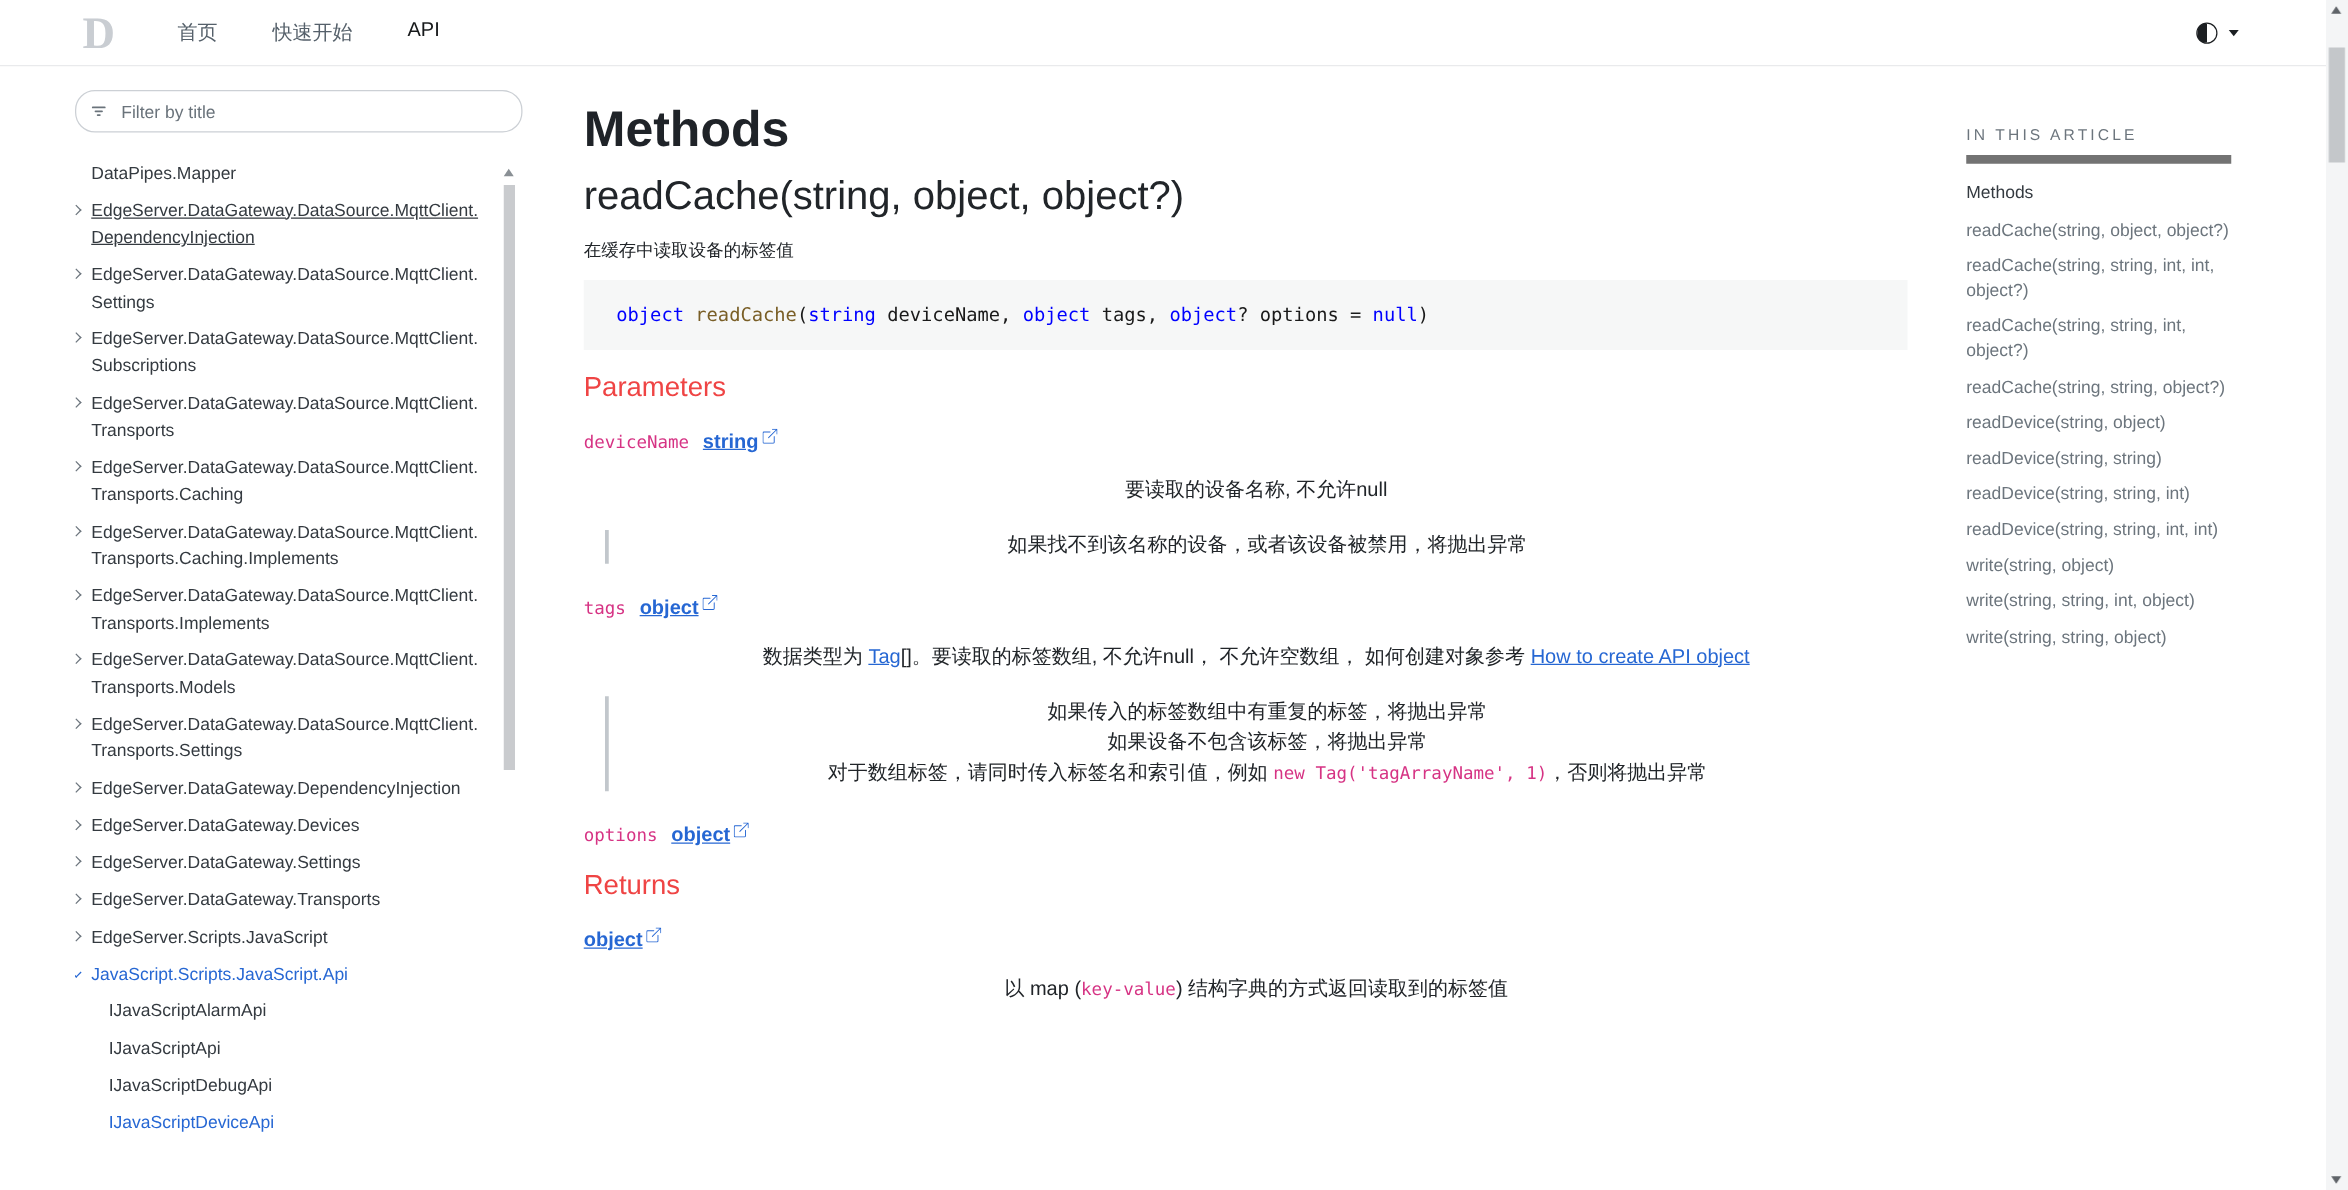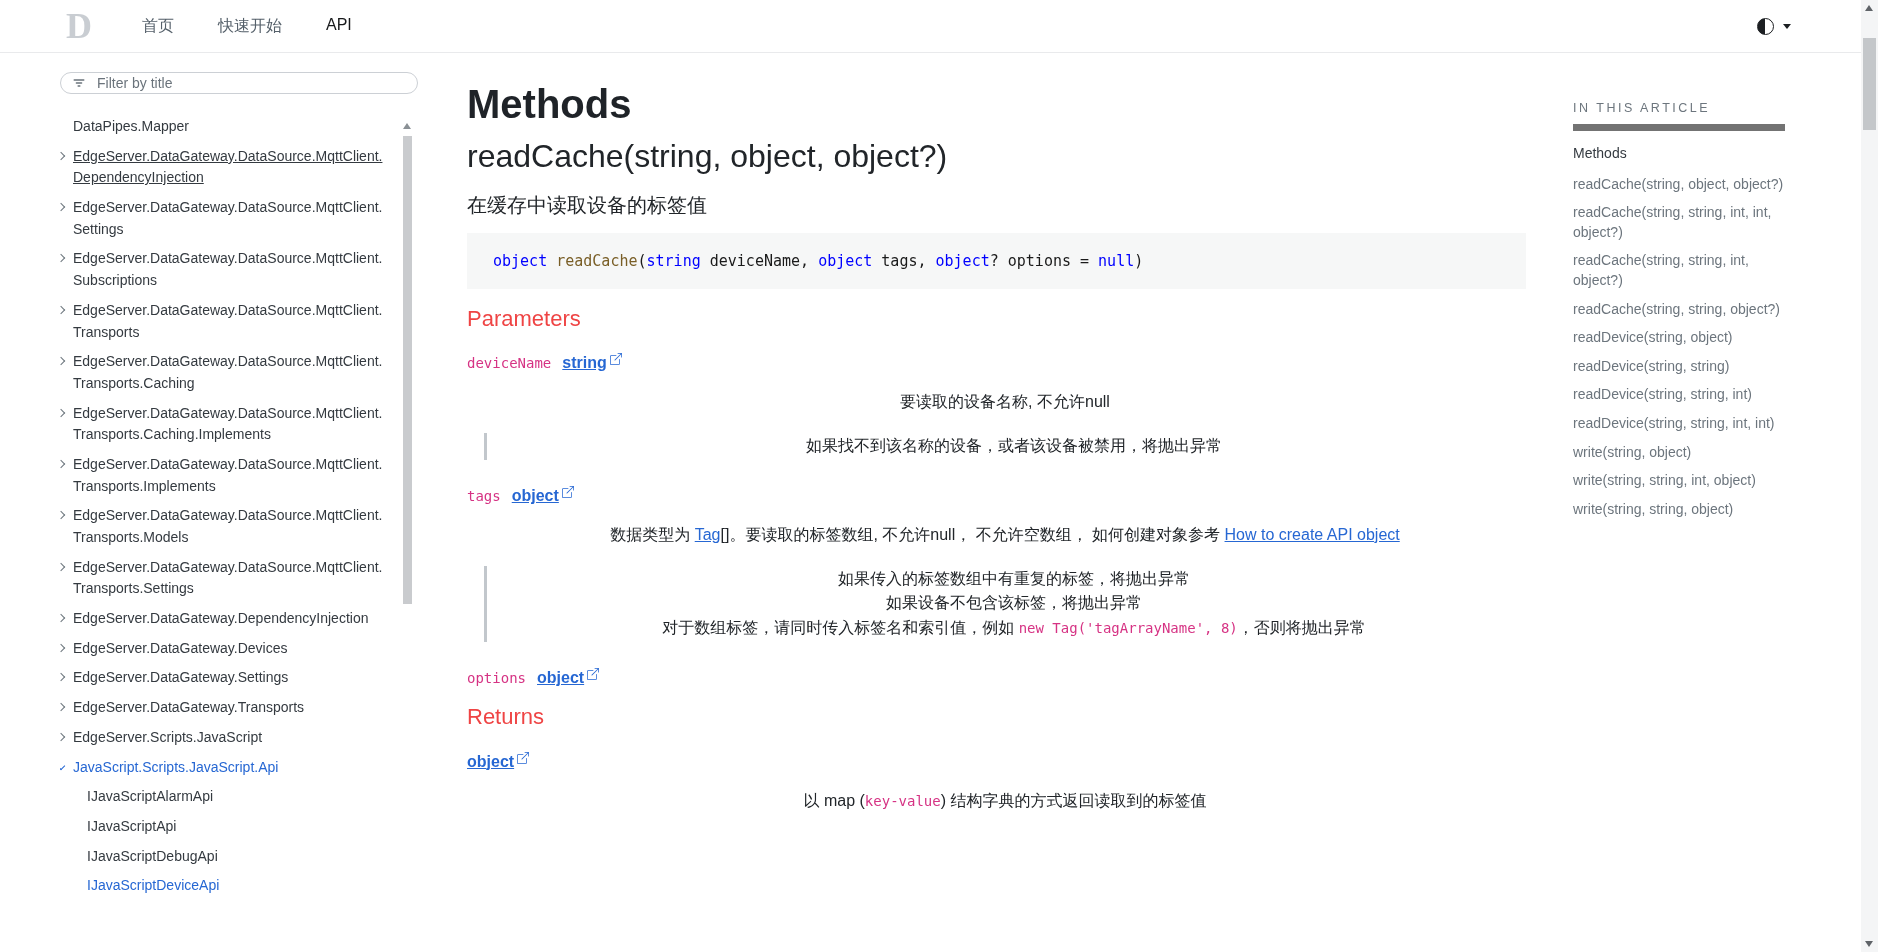--- a/index.html
+++ b/index.html
@@ -29,21 +29,21 @@
   .theme-toggle { display:flex; align-items:center; gap:9px; background:none; border:none; cursor:pointer; padding:4px; }
   .half-circle { width:17px; height:17px; border-radius:50%; border:1.6px solid #1c1f22;
     background:linear-gradient(90deg, #1c1f22 0%, #1c1f22 50%, #ffffff 50%, #ffffff 100%); }
   .caret-down { width:0; height:0; border-left:4.5px solid transparent; border-right:4.5px solid transparent; border-top:5px solid #1c1f22; }
 
   
   .layout { display:flex; align-items:flex-start; }
 
   
   .sidebar { width:358px; margin-left:60px; padding-top:19px; flex:none; }
-  .filter-box { height:22px; border:1px solid #ccd0d5; border-radius:16px; display:flex; align-items:center; padding:0 11px; background:#fff; }
+  .filter-box { height:34px; border:1px solid #ccd0d5; border-radius:16px; display:flex; align-items:center; padding:0 11px; background:#fff; }
   .filter-box svg { flex:none; margin-right:9px; }
   .filter-box input { border:none; outline:none; flex:1; font-size:14px; font-family:"Liberation Sans",sans-serif; color:#212529; background:transparent; }
   .filter-box input::placeholder { color:#6a737b; }
   .tree-wrap { position:relative; margin-top:16px; height:830px; overflow:hidden; }
   ul.tree { list-style:none; margin:0; padding:6px 28px 0 0; }
   .tree li { position:relative; padding-left:13px; margin-bottom:8px; font-size:14px; line-height:1.55; color:#343a40; overflow-wrap:break-word; }
   .tree li.lvl2 { margin-left:14px; }
   .tree li a { color:inherit; text-decoration:none; cursor:pointer; }
   .tree li.hovered a { text-decoration:underline; }
   .tree li.active { color:#2667d3; }
@@ -51,21 +51,21 @@
   .chev { position:absolute; left:5px; top:4px; width:6px; height:6px; border-right:1.4px solid #6c757d; border-bottom:1.4px solid #6c757d; transform:rotate(-45deg); }
   .chev.down { transform:rotate(45deg); top:3px; border-color:#2667d3; }
   .tree-scrollbar { position:absolute; right:6px; top:0; width:9px; height:560px; }
   .tsb-arrow { position:absolute; top:13px; left:0; width:0; height:0; border-left:4.5px solid transparent; border-right:4.5px solid transparent; border-bottom:6px solid #8a9095; }
   .tsb-thumb { position:absolute; top:26px; left:0; width:9px; height:468px; background:#c9cbce; }
 
   
   .article { width:1059px; margin-left:49px; padding-top:27px; flex:none; }
   h1.page-title { font-size:40px; font-weight:600; color:#1f2328; margin:0; line-height:1.2; }
   h2.method-heading { font-size:32px; font-weight:400; color:#212529; margin:9px 0 0; line-height:1.2; }
-  p.summary { font-size:20px; margin:15px 0 0; line-height:1.5; }
+  p.summary { font-size:14px; margin:15px 0 0; line-height:1.5; }
   pre.codeblock { margin:13px 0 0; padding:19px 26px; background:#f6f7f7; overflow:hidden; }
   pre.codeblock code { font-family:"DejaVu Sans Mono","Liberation Mono",monospace; font-size:15px; color:#1a1a1a; }
   .c-kw { color:#0000ff; }
   .c-fn { color:#795e26; }
   h3.section-heading { font-size:22px; font-weight:400; color:#ef4444; margin:16px 0 0; line-height:1.25; }
   .param { margin-top:27px; }
   .param:first-of-type { margin-top:21px; }
   .param-sig { display:flex; align-items:baseline; gap:11px; }
   .param-name { font-family:"DejaVu Sans Mono","Liberation Mono",monospace; font-size:14px; color:#d63384; }
   .type-link { font-size:16px; font-weight:600; color:#2667d3; text-decoration:underline; cursor:pointer; display:inline-flex; align-items:baseline; }
@@ -208,21 +208,21 @@
               <a class="type-link" href="#">object<svg class="ext-icon" viewBox="0 0 16 16" fill="currentColor">
                   <path d="M8.636 3.5a.5.5 0 0 0-.5-.5H1.5A1.5 1.5 0 0 0 0 4.5v10A1.5 1.5 0 0 0 1.5 16h10a1.5 1.5 0 0 0 1.5-1.5V8.364a.5.5 0 0 0-1 0V14.5a.5.5 0 0 1-.5.5h-10a.5.5 0 0 1-.5-.5v-10a.5.5 0 0 1 .5-.5h6.636a.5.5 0 0 0 .5-.5z"></path>
                   <path d="M16 .5a.5.5 0 0 0-.5-.5h-5a.5.5 0 0 0 0 1h3.793L6.146 9.146a.5.5 0 1 0 .708.708L15 1.707V5.5a.5.5 0 0 0 1 0v-5z"></path>
                 </svg></a>
             </div>
             <div class="param-body">
               <p>数据类型为 <a class="ilink" href="#">Tag</a>[]。要读取的标签数组, 不允许null， 不允许空数组， 如何创建对象参考 <a class="ilink" href="#">How to create API object</a></p>
               <blockquote class="note">
                 <p>如果传入的标签数组中有重复的标签，将抛出异常</p>
                 <p>如果设备不包含该标签，将抛出异常</p>
-                <p>对于数组标签，请同时传入标签名和索引值，例如 <code class="icode">new Tag('tagArrayName', 8)</code>，否则将抛出异常</p>
+                <p>对于数组标签，请同时传入标签名和索引值，例如 <code class="icode">new Tag('tagArrayName', 1)</code>，否则将抛出异常</p>
               </blockquote>
             </div>
           </div>
           <div class="param">
             <div class="param-sig">
               <code class="param-name">options</code>
               <a class="type-link" href="#">object<svg class="ext-icon" viewBox="0 0 16 16" fill="currentColor">
                   <path d="M8.636 3.5a.5.5 0 0 0-.5-.5H1.5A1.5 1.5 0 0 0 0 4.5v10A1.5 1.5 0 0 0 1.5 16h10a1.5 1.5 0 0 0 1.5-1.5V8.364a.5.5 0 0 0-1 0V14.5a.5.5 0 0 1-.5.5h-10a.5.5 0 0 1-.5-.5v-10a.5.5 0 0 1 .5-.5h6.636a.5.5 0 0 0 .5-.5z"></path>
                   <path d="M16 .5a.5.5 0 0 0-.5-.5h-5a.5.5 0 0 0 0 1h3.793L6.146 9.146a.5.5 0 1 0 .708.708L15 1.707V5.5a.5.5 0 0 0 1 0v-5z"></path>
                 </svg></a>

